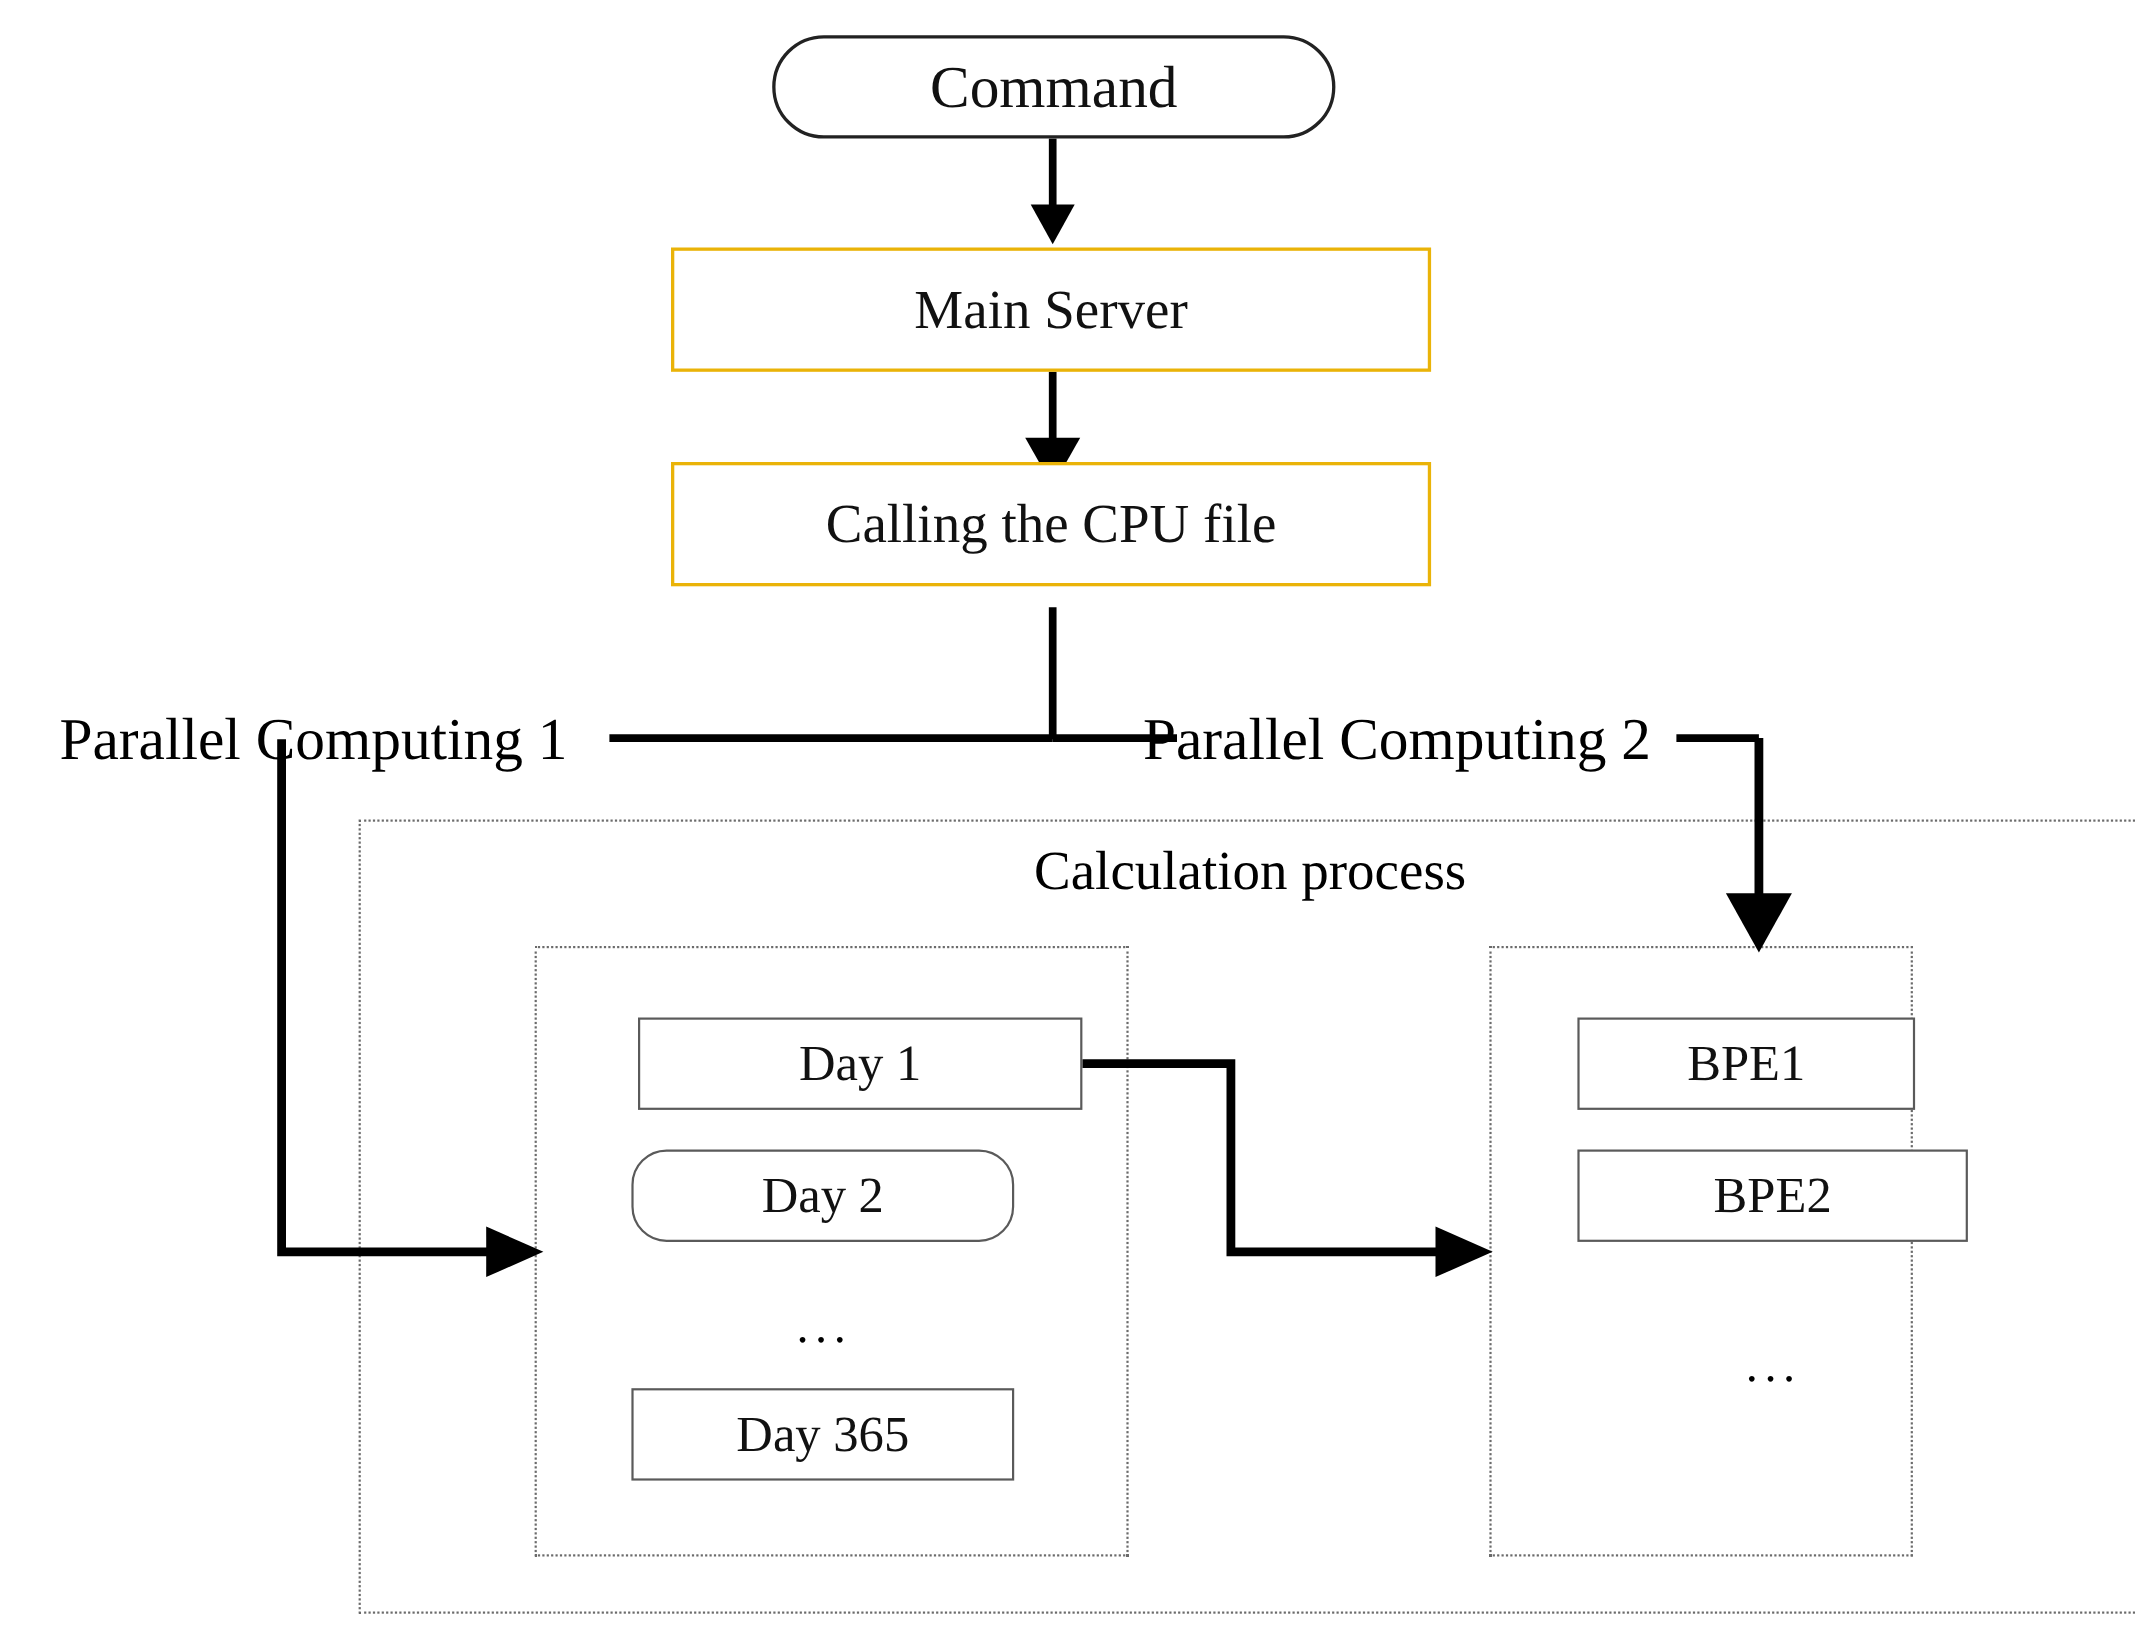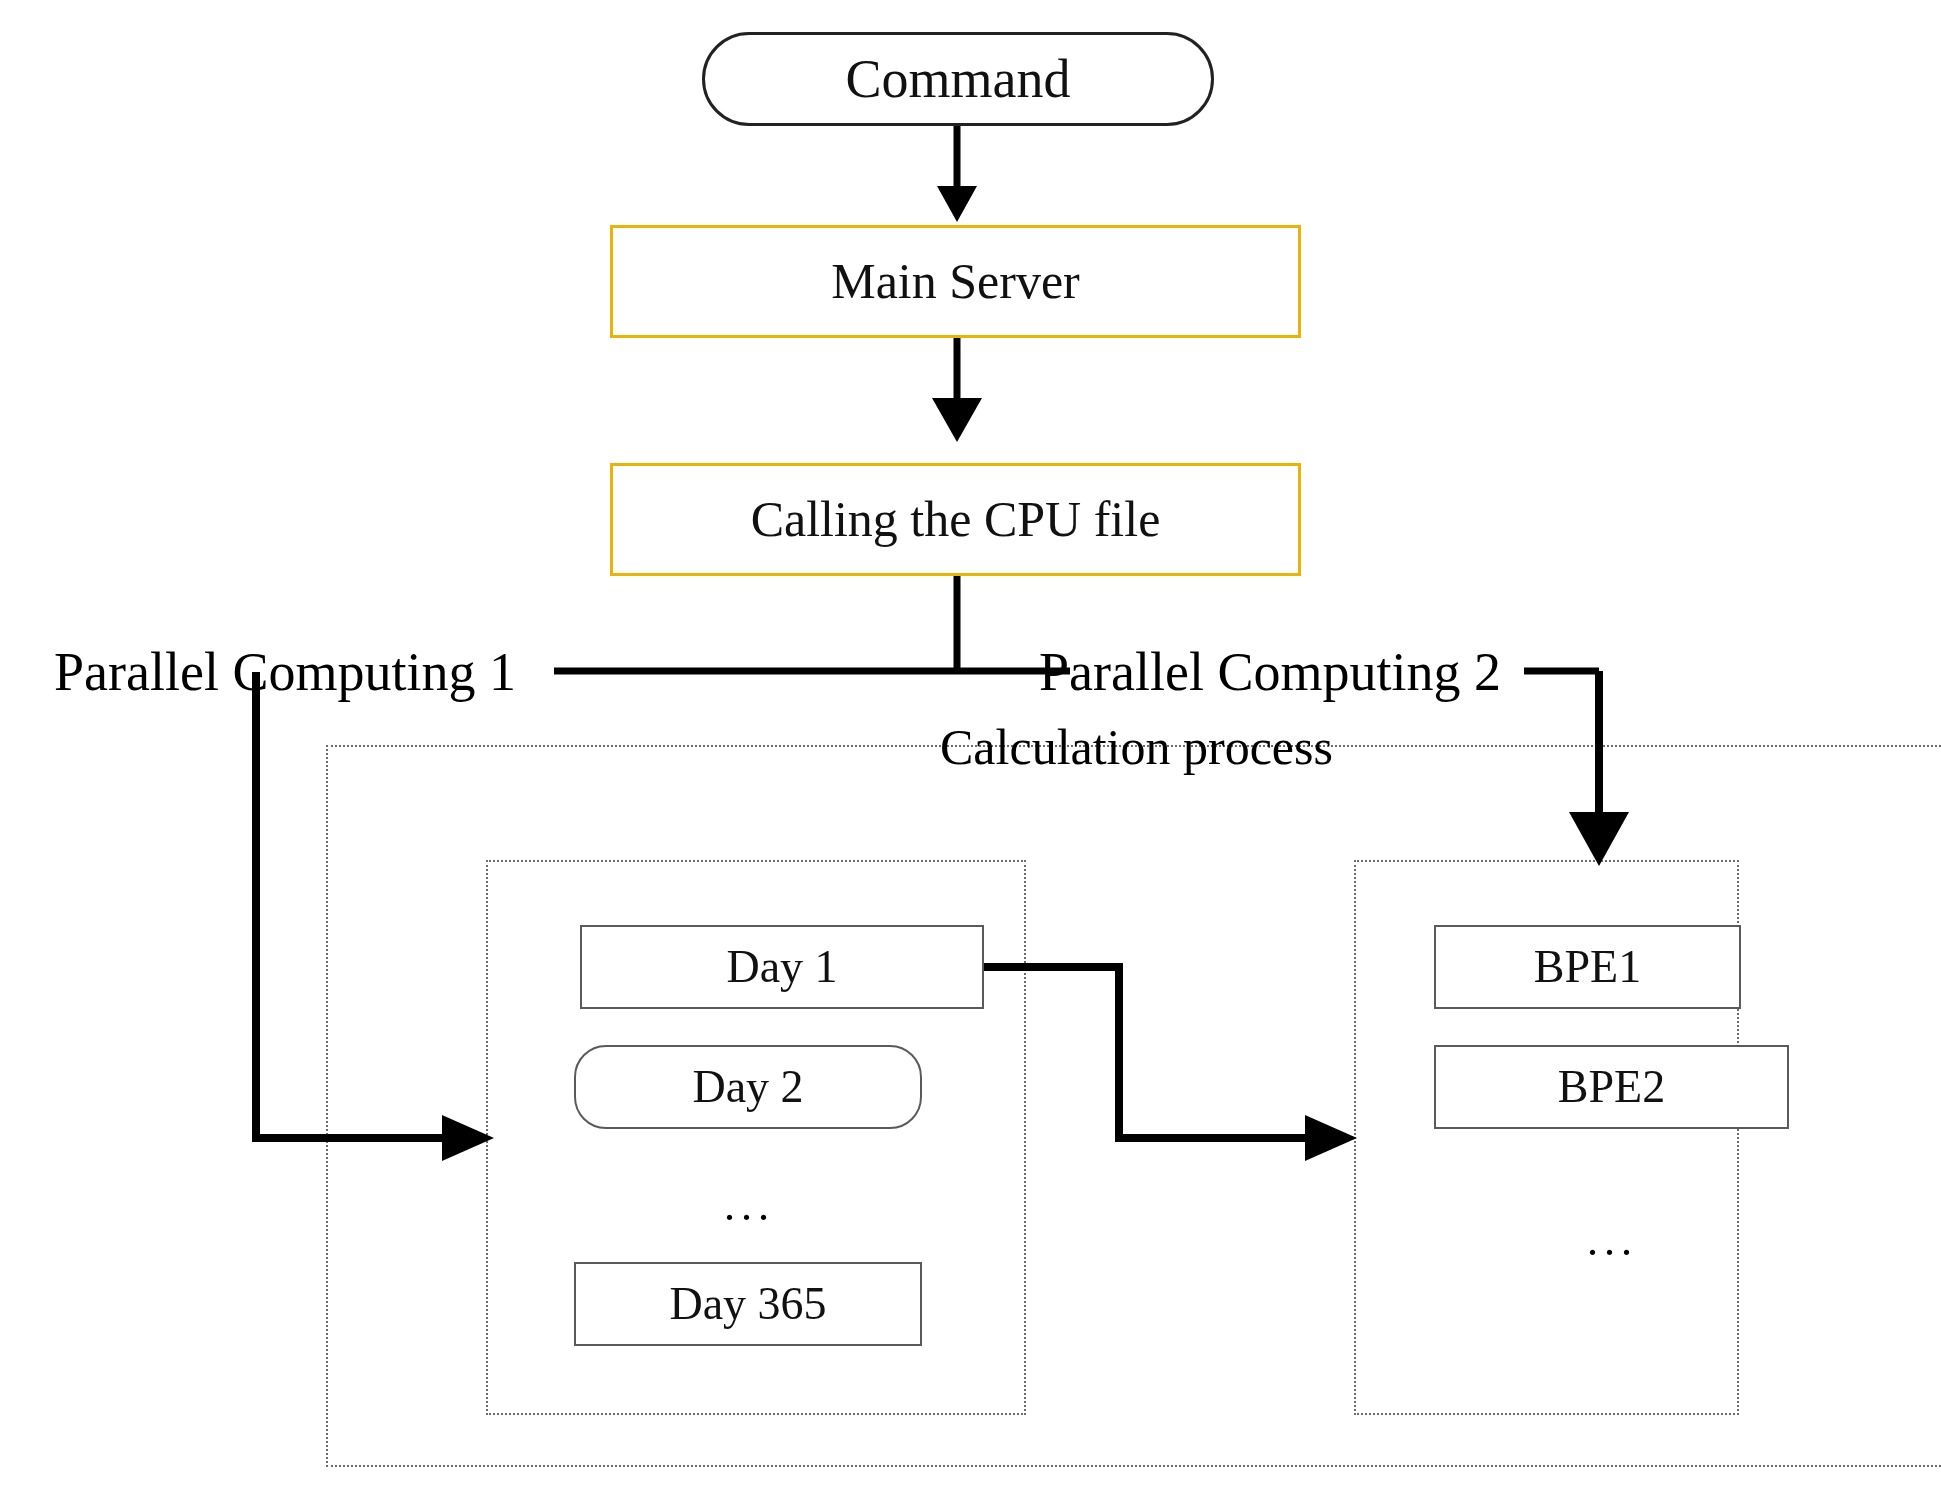--- a/index.html
+++ b/index.html
@@ -113,29 +113,29 @@
   </svg>
 
   <div class="node stadium fs-command" style="left:678px; top:32px; width:512px; height:94px;">
     <span>Command</span>
   </div>
 
   <div class="node fs-box" style="left:586px; top:225px; width:691px; height:113px;">
     <span>Main Server</span>
   </div>
 
-  <div class="node fs-box" style="left:586px; top:463px; width:691px; height:113px;">
+  <div class="node fs-box" style="left:586px; top:420px; width:691px; height:113px;">
     <span>Calling the CPU file</span>
   </div>
 
   <div class="txt fs-label" style="left:30px; top:641px;">Parallel Computing 1</div>
 
   <div class="txt fs-label" style="left:1015px; top:641px;">Parallel Computing 2</div>
 
-  <div class="txt fs-proc" style="left:916px; top:718px;">Calculation process</div>
+  <div class="txt fs-proc" style="left:916px; top:762px;">Calculation process</div>
 
   <div class="node thin fs-item" style="left:556px; top:925px; width:404px; height:84px;">
     <span>Day 1</span>
   </div>
 
   <div class="node thin fs-item" style="left:550px; top:1045px; width:348px; height:84px;border-radius:32px;">
     <span>Day 2</span>
   </div>
 
   <div class="ellipsis fs-dots" style="left:700px; top:1180px;">...</div>

